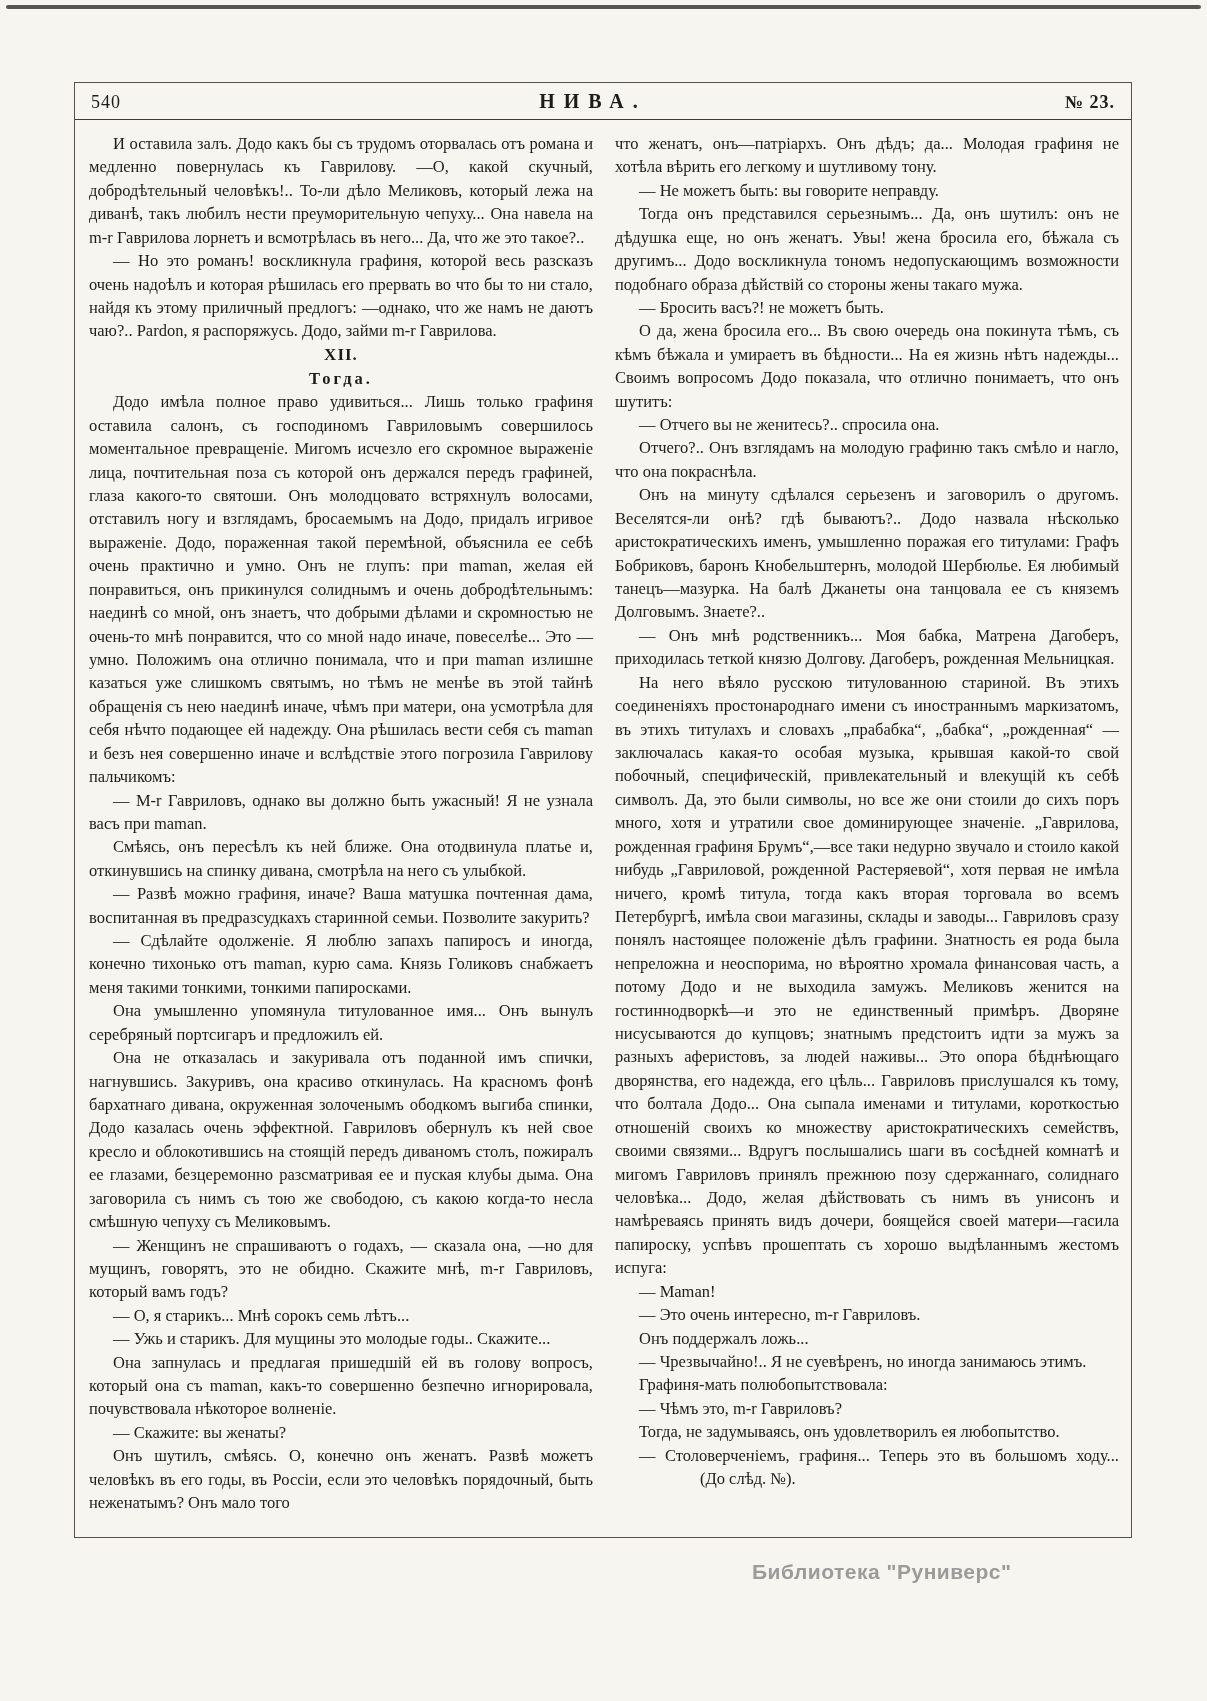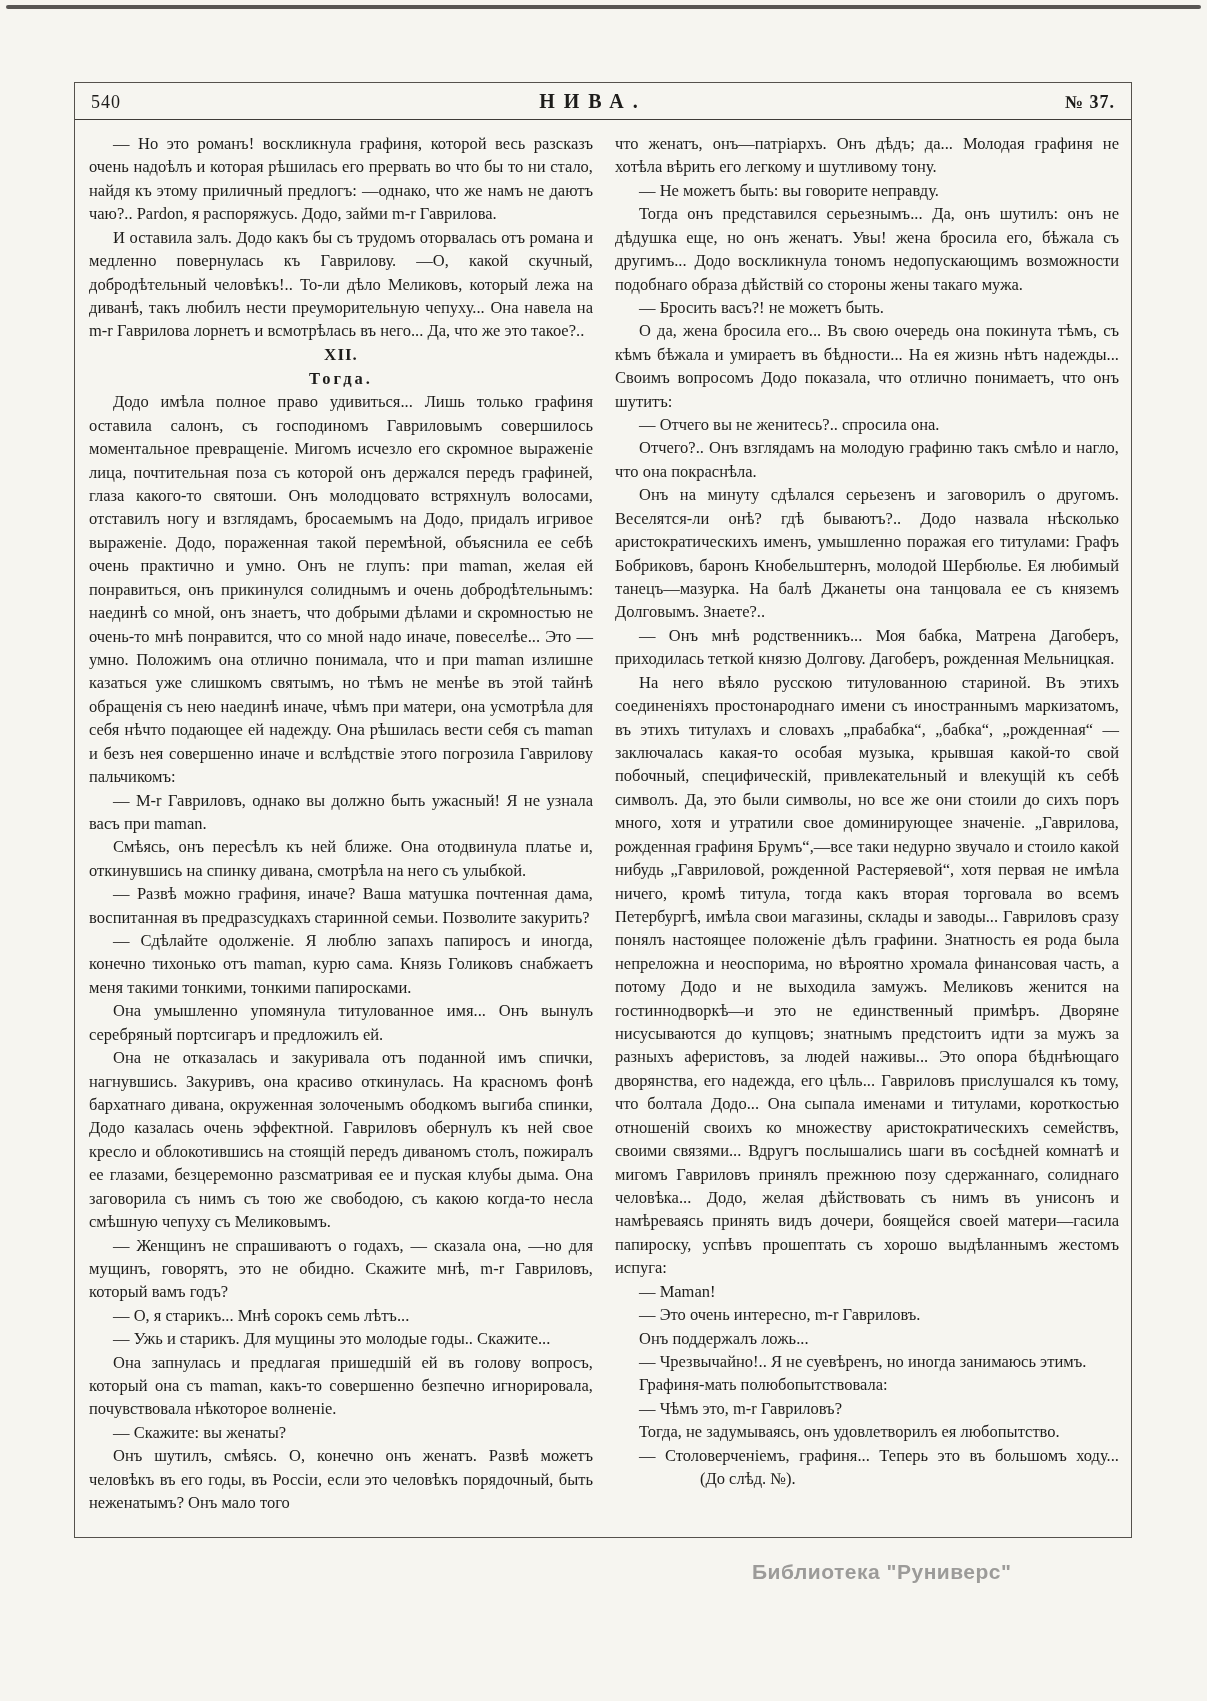--- a/index.html
+++ b/index.html
@@ -56,26 +56,26 @@
 </style>
 </head>
 <body>
 
 <div class="scan-edge"></div>
 
 <div class="page-frame">
   <div class="page-header">
     <span class="page-number">540</span>
     <span class="journal-title">НИВА.</span>
-    <span class="issue-number">№ 37.</span>
+    <span class="issue-number">№ 23.</span>
   </div>
   <div class="columns">
     <div class="column">
+        <p class="p-para"><span>И оставила залъ. Додо какъ бы съ трудомъ оторвалась отъ романа и медленно повернулась къ Гаврилову. —О, какой скучный, добродѣтельный человѣкъ!.. То-ли дѣло Меликовъ, который лежа на диванѣ, такъ любилъ нести преуморительную чепуху... Она навела на m-r Гаврилова лорнетъ и всмотрѣлась въ него... Да, что же это такое?..</span></p>
         <p class="p-para"><span>— Но это романъ! воскликнула графиня, которой весь разсказъ очень надоѣлъ и которая рѣшилась его прервать во что бы то ни стало, найдя къ этому приличный предлогъ: —однако, что же намъ не даютъ чаю?.. Pardon, я распоряжусь. Додо, займи m-r Гаврилова.</span></p>
-        <p class="p-para"><span>И оставила залъ. Додо какъ бы съ трудомъ оторвалась отъ романа и медленно повернулась къ Гаврилову. —О, какой скучный, добродѣтельный человѣкъ!.. То-ли дѣло Меликовъ, который лежа на диванѣ, такъ любилъ нести преуморительную чепуху... Она навела на m-r Гаврилова лорнетъ и всмотрѣлась въ него... Да, что же это такое?..</span></p>
         <p class="p-heading-roman"><span>XII.</span></p>
         <p class="p-heading-title"><span>Тогда.</span></p>
         <p class="p-para"><span>Додо имѣла полное право удивиться... Лишь только графиня оставила салонъ, съ господиномъ Гавриловымъ совершилось моментальное превращеніе. Мигомъ исчезло его скромное выраженіе лица, почтительная поза съ которой онъ держался передъ графиней, глаза какого-то святоши. Онъ молодцовато встряхнулъ волосами, отставилъ ногу и взглядамъ, бросаемымъ на Додо, придалъ игривое выраженіе. Додо, пораженная такой перемѣной, объяснила ее себѣ очень практично и умно. Онъ не глупъ: при maman, желая ей понравиться, онъ прикинулся солиднымъ и очень добродѣтельнымъ: наединѣ со мной, онъ знаетъ, что добрыми дѣлами и скромностью не очень-то мнѣ понравится, что со мной надо иначе, повеселѣе... Это — умно. Положимъ она отлично понимала, что и при maman излишне казаться уже слишкомъ святымъ, но тѣмъ не менѣе въ этой тайнѣ обращенія съ нею наединѣ иначе, чѣмъ при матери, она усмотрѣла для себя нѣчто подающее ей надежду. Она рѣшилась вести себя съ maman и безъ нея совершенно иначе и вслѣдствіе этого погрозила Гаврилову пальчикомъ:</span></p>
         <p class="p-para"><span>— М-r Гавриловъ, однако вы должно быть ужасный! Я не узнала васъ при maman.</span></p>
         <p class="p-para"><span>Смѣясь, онъ пересѣлъ къ ней ближе. Она отодвинула платье и, откинувшись на спинку дивана, смотрѣла на него съ улыбкой.</span></p>
         <p class="p-para"><span>— Развѣ можно графиня, иначе? Ваша матушка почтенная дама, воспитанная въ предразсудкахъ старинной семьи. Позволите закурить?</span></p>
         <p class="p-para"><span>— Сдѣлайте одолженіе. Я люблю запахъ папиросъ и иногда, конечно тихонько отъ maman, курю сама. Князь Голиковъ снабжаетъ меня такими тонкими, тонкими папиросками.</span></p>
         <p class="p-para"><span>Она умышленно упомянула титулованное имя... Онъ вынулъ серебряный портсигаръ и предложилъ ей.</span></p>
         <p class="p-para"><span>Она не отказалась и закуривала отъ поданной имъ спички, нагнувшись. Закуривъ, она красиво откинулась. На красномъ фонѣ бархатнаго дивана, окруженная золоченымъ ободкомъ выгиба спинки, Додо казалась очень эффектной. Гавриловъ обернулъ къ ней свое кресло и облокотившись на стоящій передъ диваномъ столъ, пожиралъ ее глазами, безцеремонно разсматривая ее и пуская клубы дыма. Она заговорила съ нимъ съ тою же свободою, съ какою когда-то несла смѣшную чепуху съ Меликовымъ.</span></p>
         <p class="p-para"><span>— Женщинъ не спрашиваютъ о годахъ, — сказала она, —но для мущинъ, говорятъ, это не обидно. Скажите мнѣ, m-r Гавриловъ, который вамъ годъ?</span></p>

